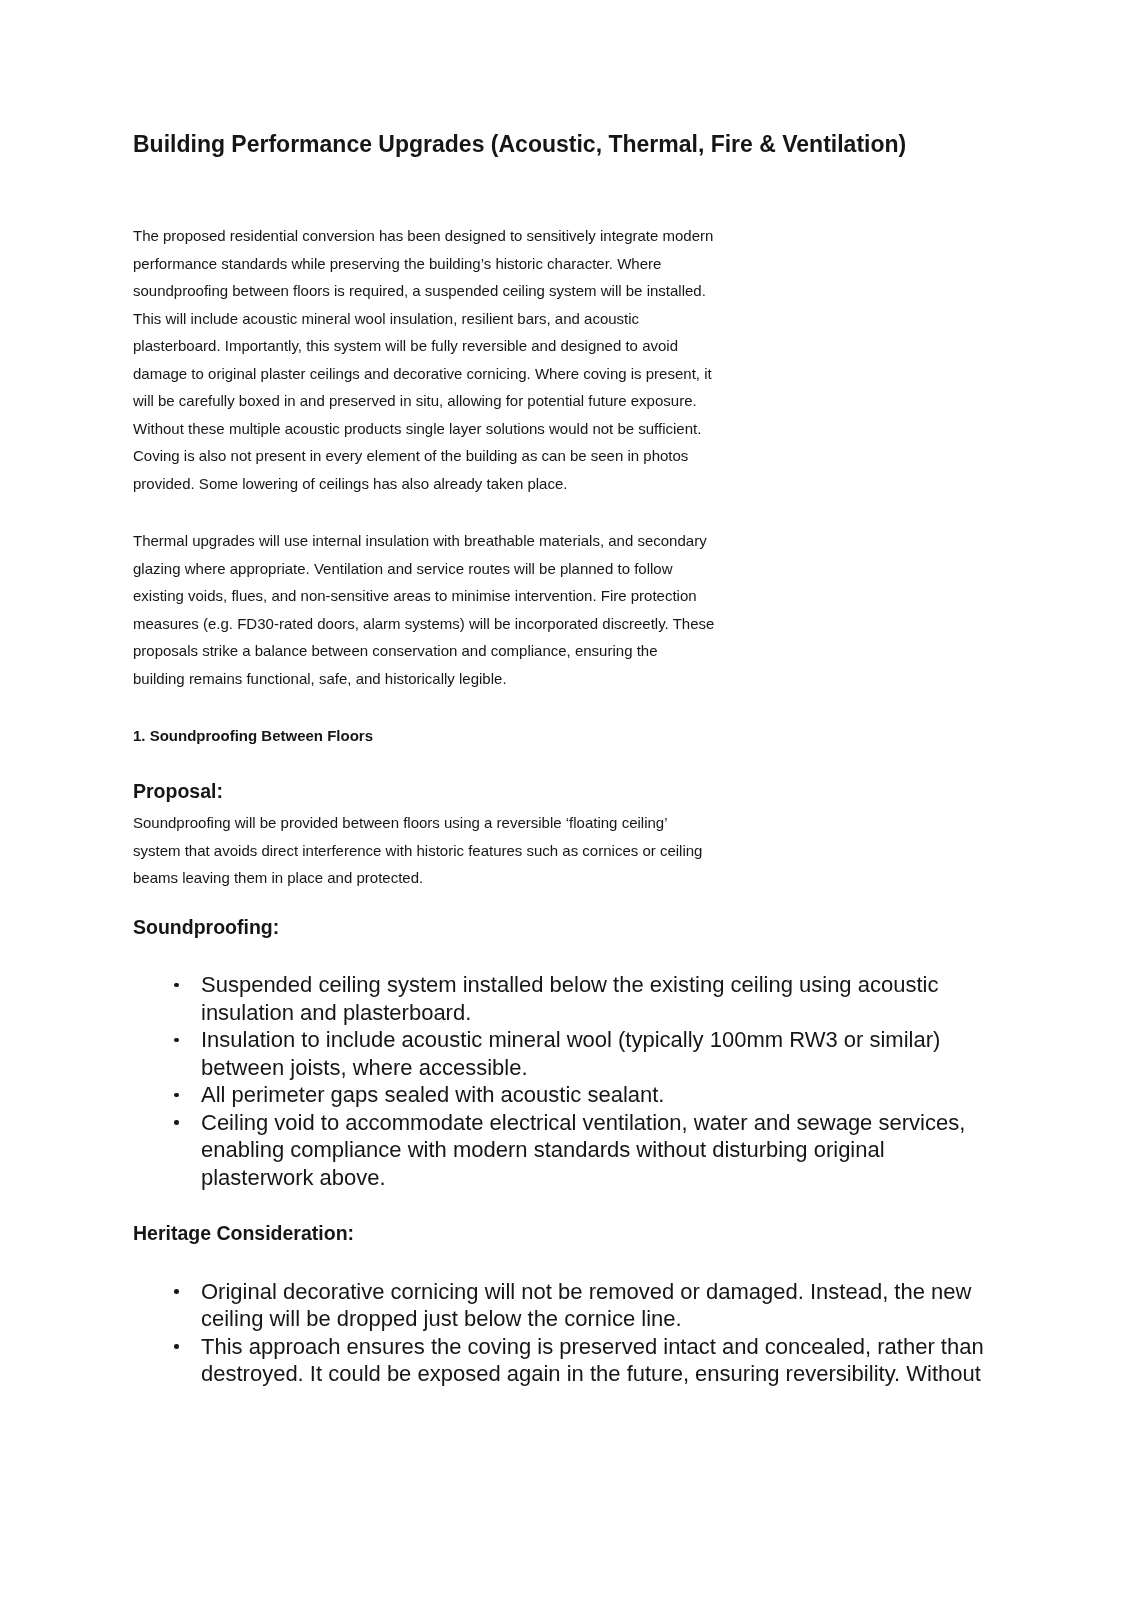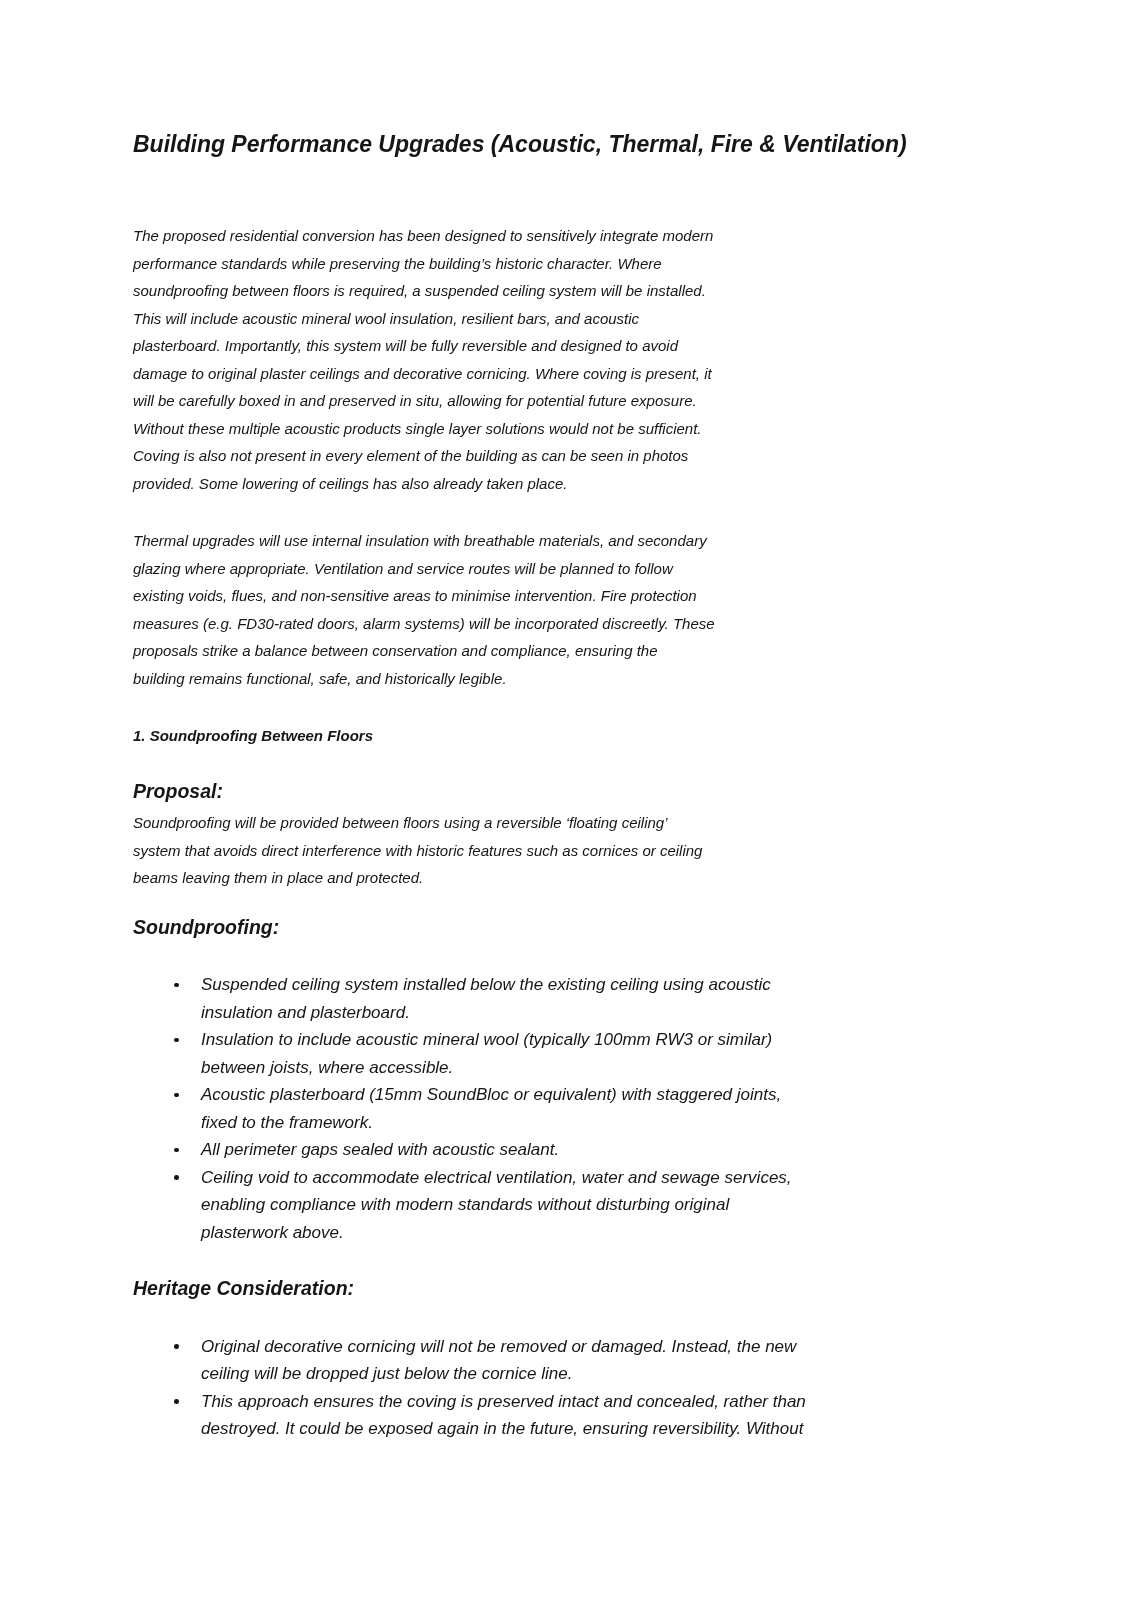--- a/index.html
+++ b/index.html
@@ -9,21 +9,20 @@
     background: #ffffff;
     overflow: hidden;
     font-family: "Liberation Sans", sans-serif;
     color: #161616;
   }
   .page {
     box-sizing: border-box;
     width: 1131px;
     height: 1600px;
     padding: 130px 58px 0 133px;
-    font-style: italic;
   }
   .doc-title {
     font-size: 23px;
     line-height: 28px;
     font-weight: 700;
     margin: 0 0 64px 0;
     white-space: pre-line;
   }
   .para {
     font-size: 15px;
@@ -44,21 +43,21 @@
   .heading.gap-30 { margin-bottom: 30px; }
   ul.bullet-list {
     list-style: none;
     margin: 0 0 29px 0;
     padding: 0;
   }
   ul.bullet-list.last { margin-bottom: 0; margin-top: 13px; }
   ul.bullet-list li {
     position: relative;
     padding-left: 68px;
-    font-size: 17px;
+    font-size: 22px;
     line-height: 27.5px;
   }
   .dot {
     position: absolute;
     left: 41px;
     top: 11.5px;
     width: 4.6px;
     height: 4.6px;
     border-radius: 50%;
     background: #161616;
@@ -95,22 +94,20 @@
   <p class="para tight-after">Soundproofing will be provided between floors using a reversible ‘floating ceiling’
 system that avoids direct interference with historic features such as cornices or ceiling
 beams leaving them in place and protected.</p>
 
   <h3 class="heading gap-30">Soundproofing:</h3>
   <ul class="bullet-list">
     <li><span class="dot"></span><span class="li-text">Suspended ceiling system installed below the existing ceiling using acoustic
 insulation and plasterboard.</span></li>
     <li><span class="dot"></span><span class="li-text">Insulation to include acoustic mineral wool (typically 100mm RW3 or similar)
 between joists, where accessible.</span></li>
-    <li><span class="dot"></span><span class="li-text">Acoustic plasterboard (15mm SoundBloc or equivalent) with staggered joints,
-fixed to the framework.</span></li>
     <li><span class="dot"></span><span class="li-text">All perimeter gaps sealed with acoustic sealant.</span></li>
     <li><span class="dot"></span><span class="li-text">Ceiling void to accommodate electrical ventilation, water and sewage services,
 enabling compliance with modern standards without disturbing original
 plasterwork above.</span></li>
   </ul>
 
   <h3 class="heading gap-30">Heritage Consideration:</h3>
   <ul class="bullet-list last">
     <li><span class="dot"></span><span class="li-text">Original decorative cornicing will not be removed or damaged. Instead, the new
 ceiling will be dropped just below the cornice line.</span></li>

